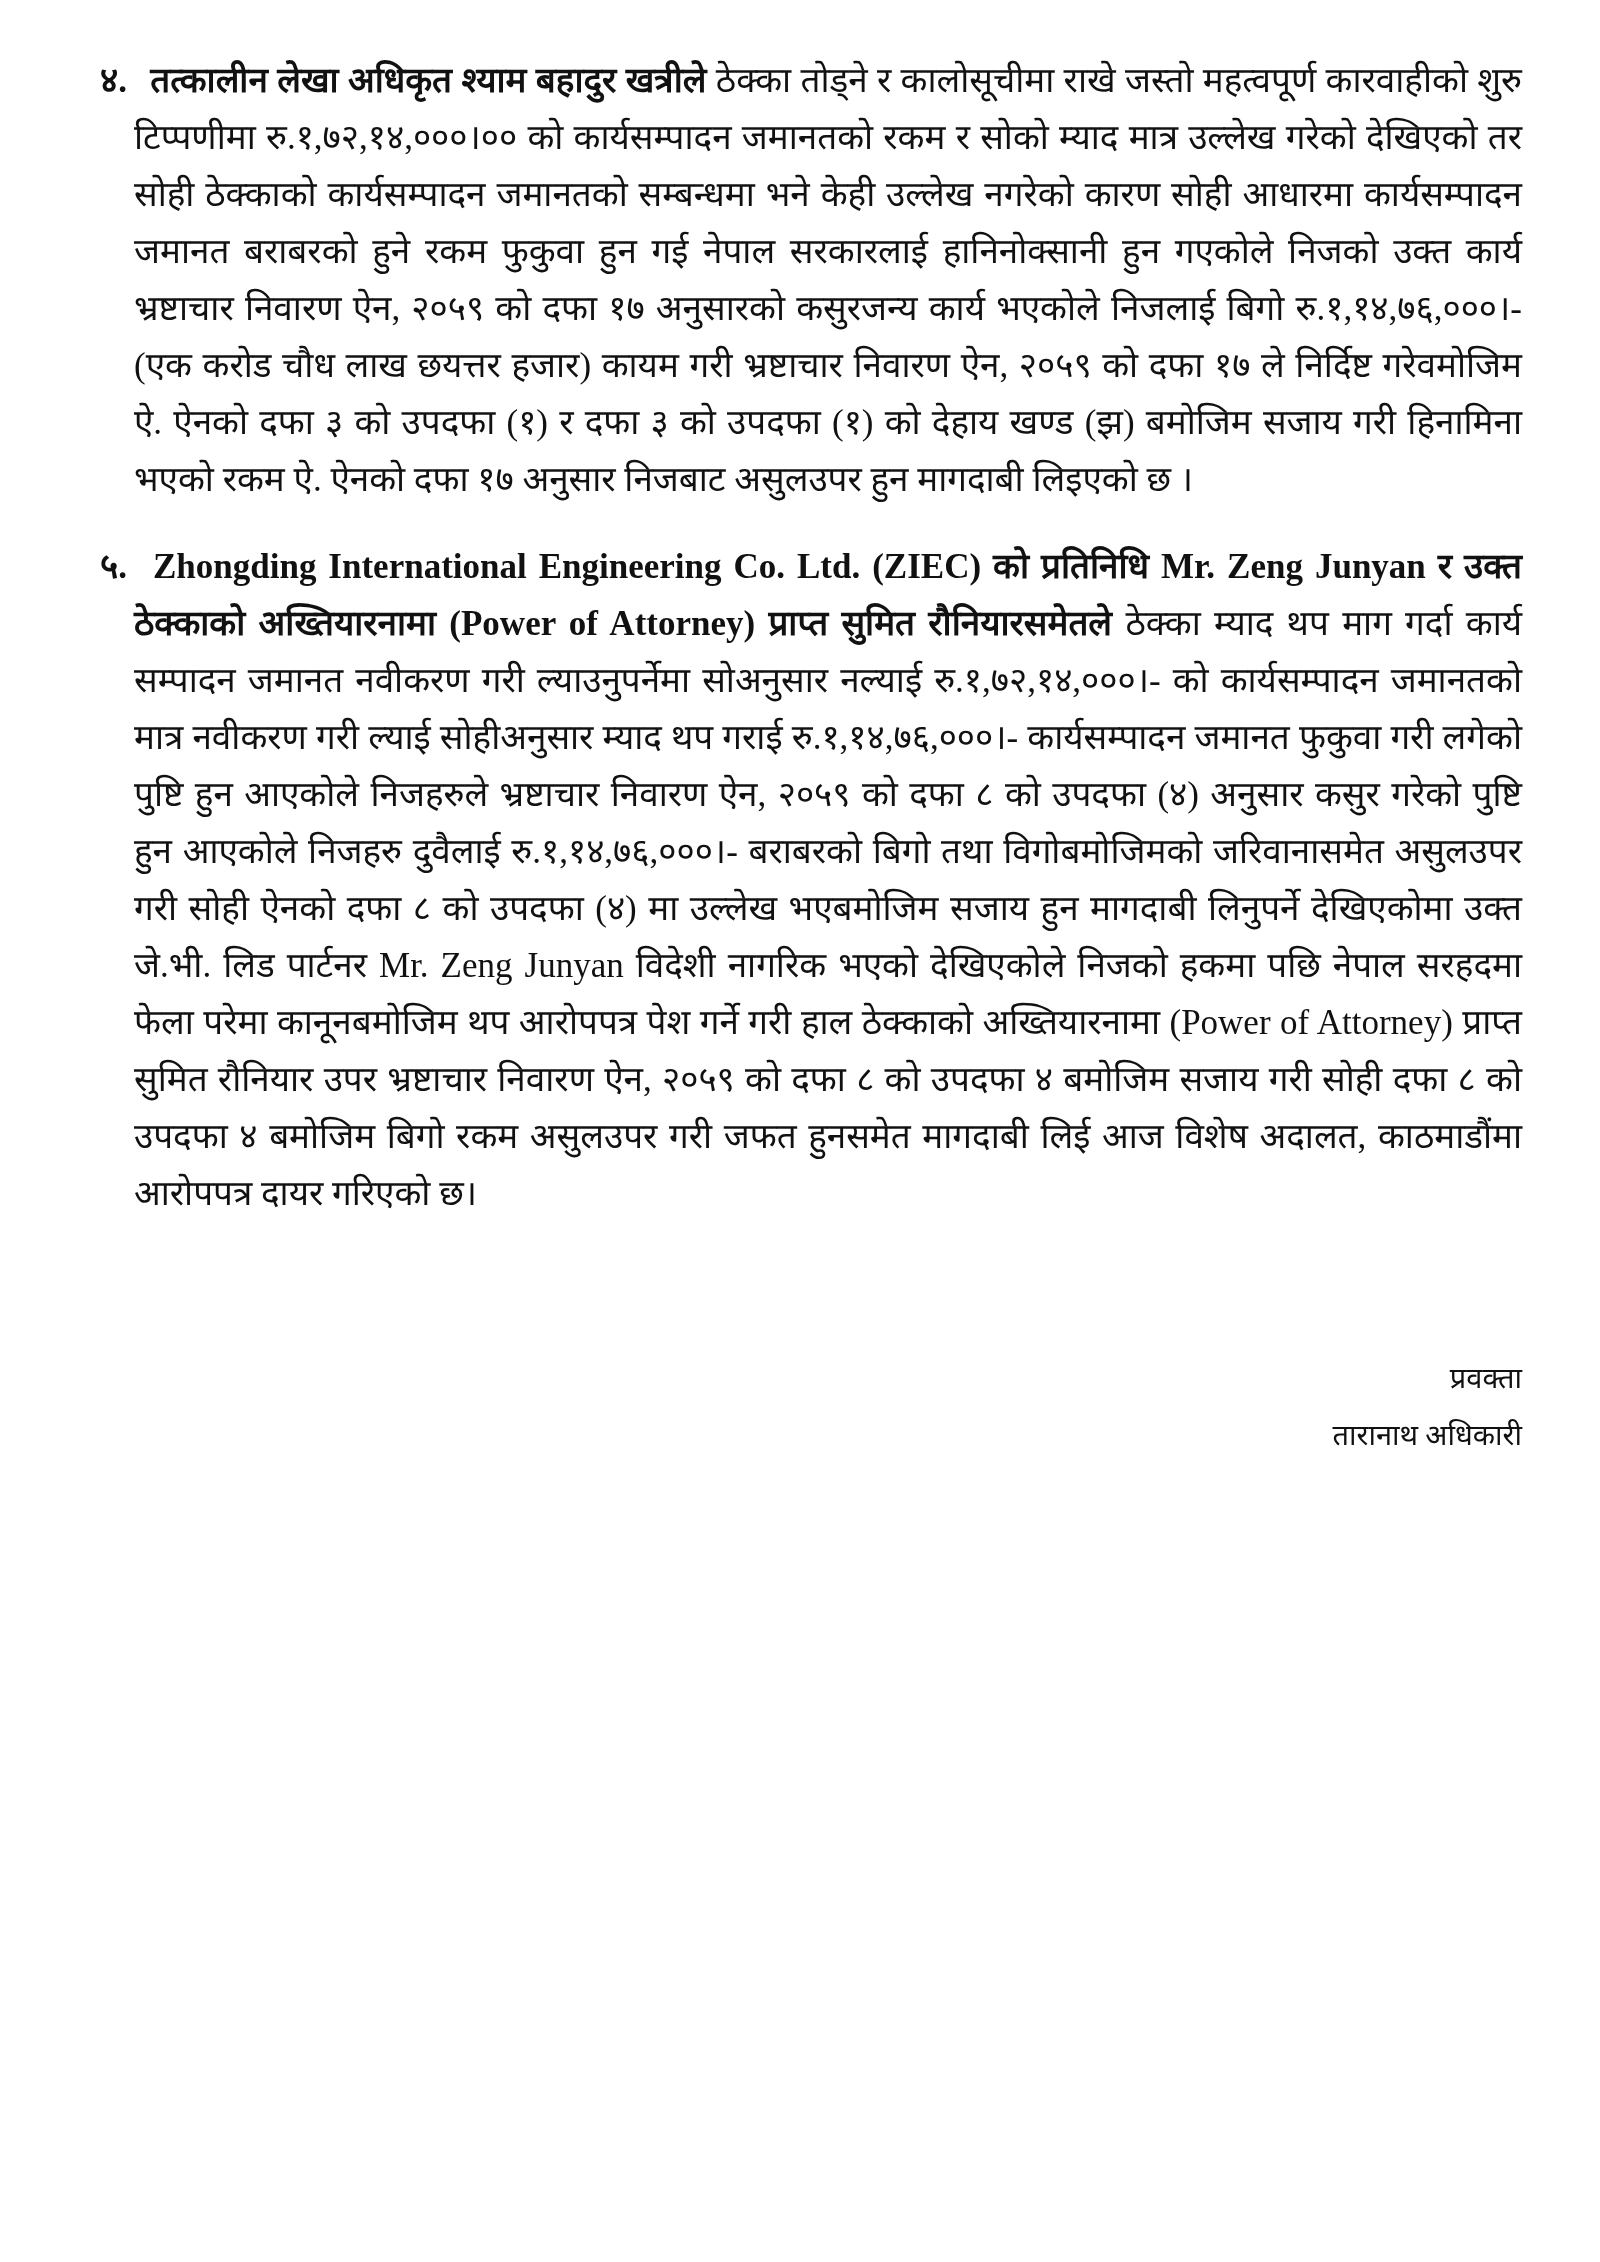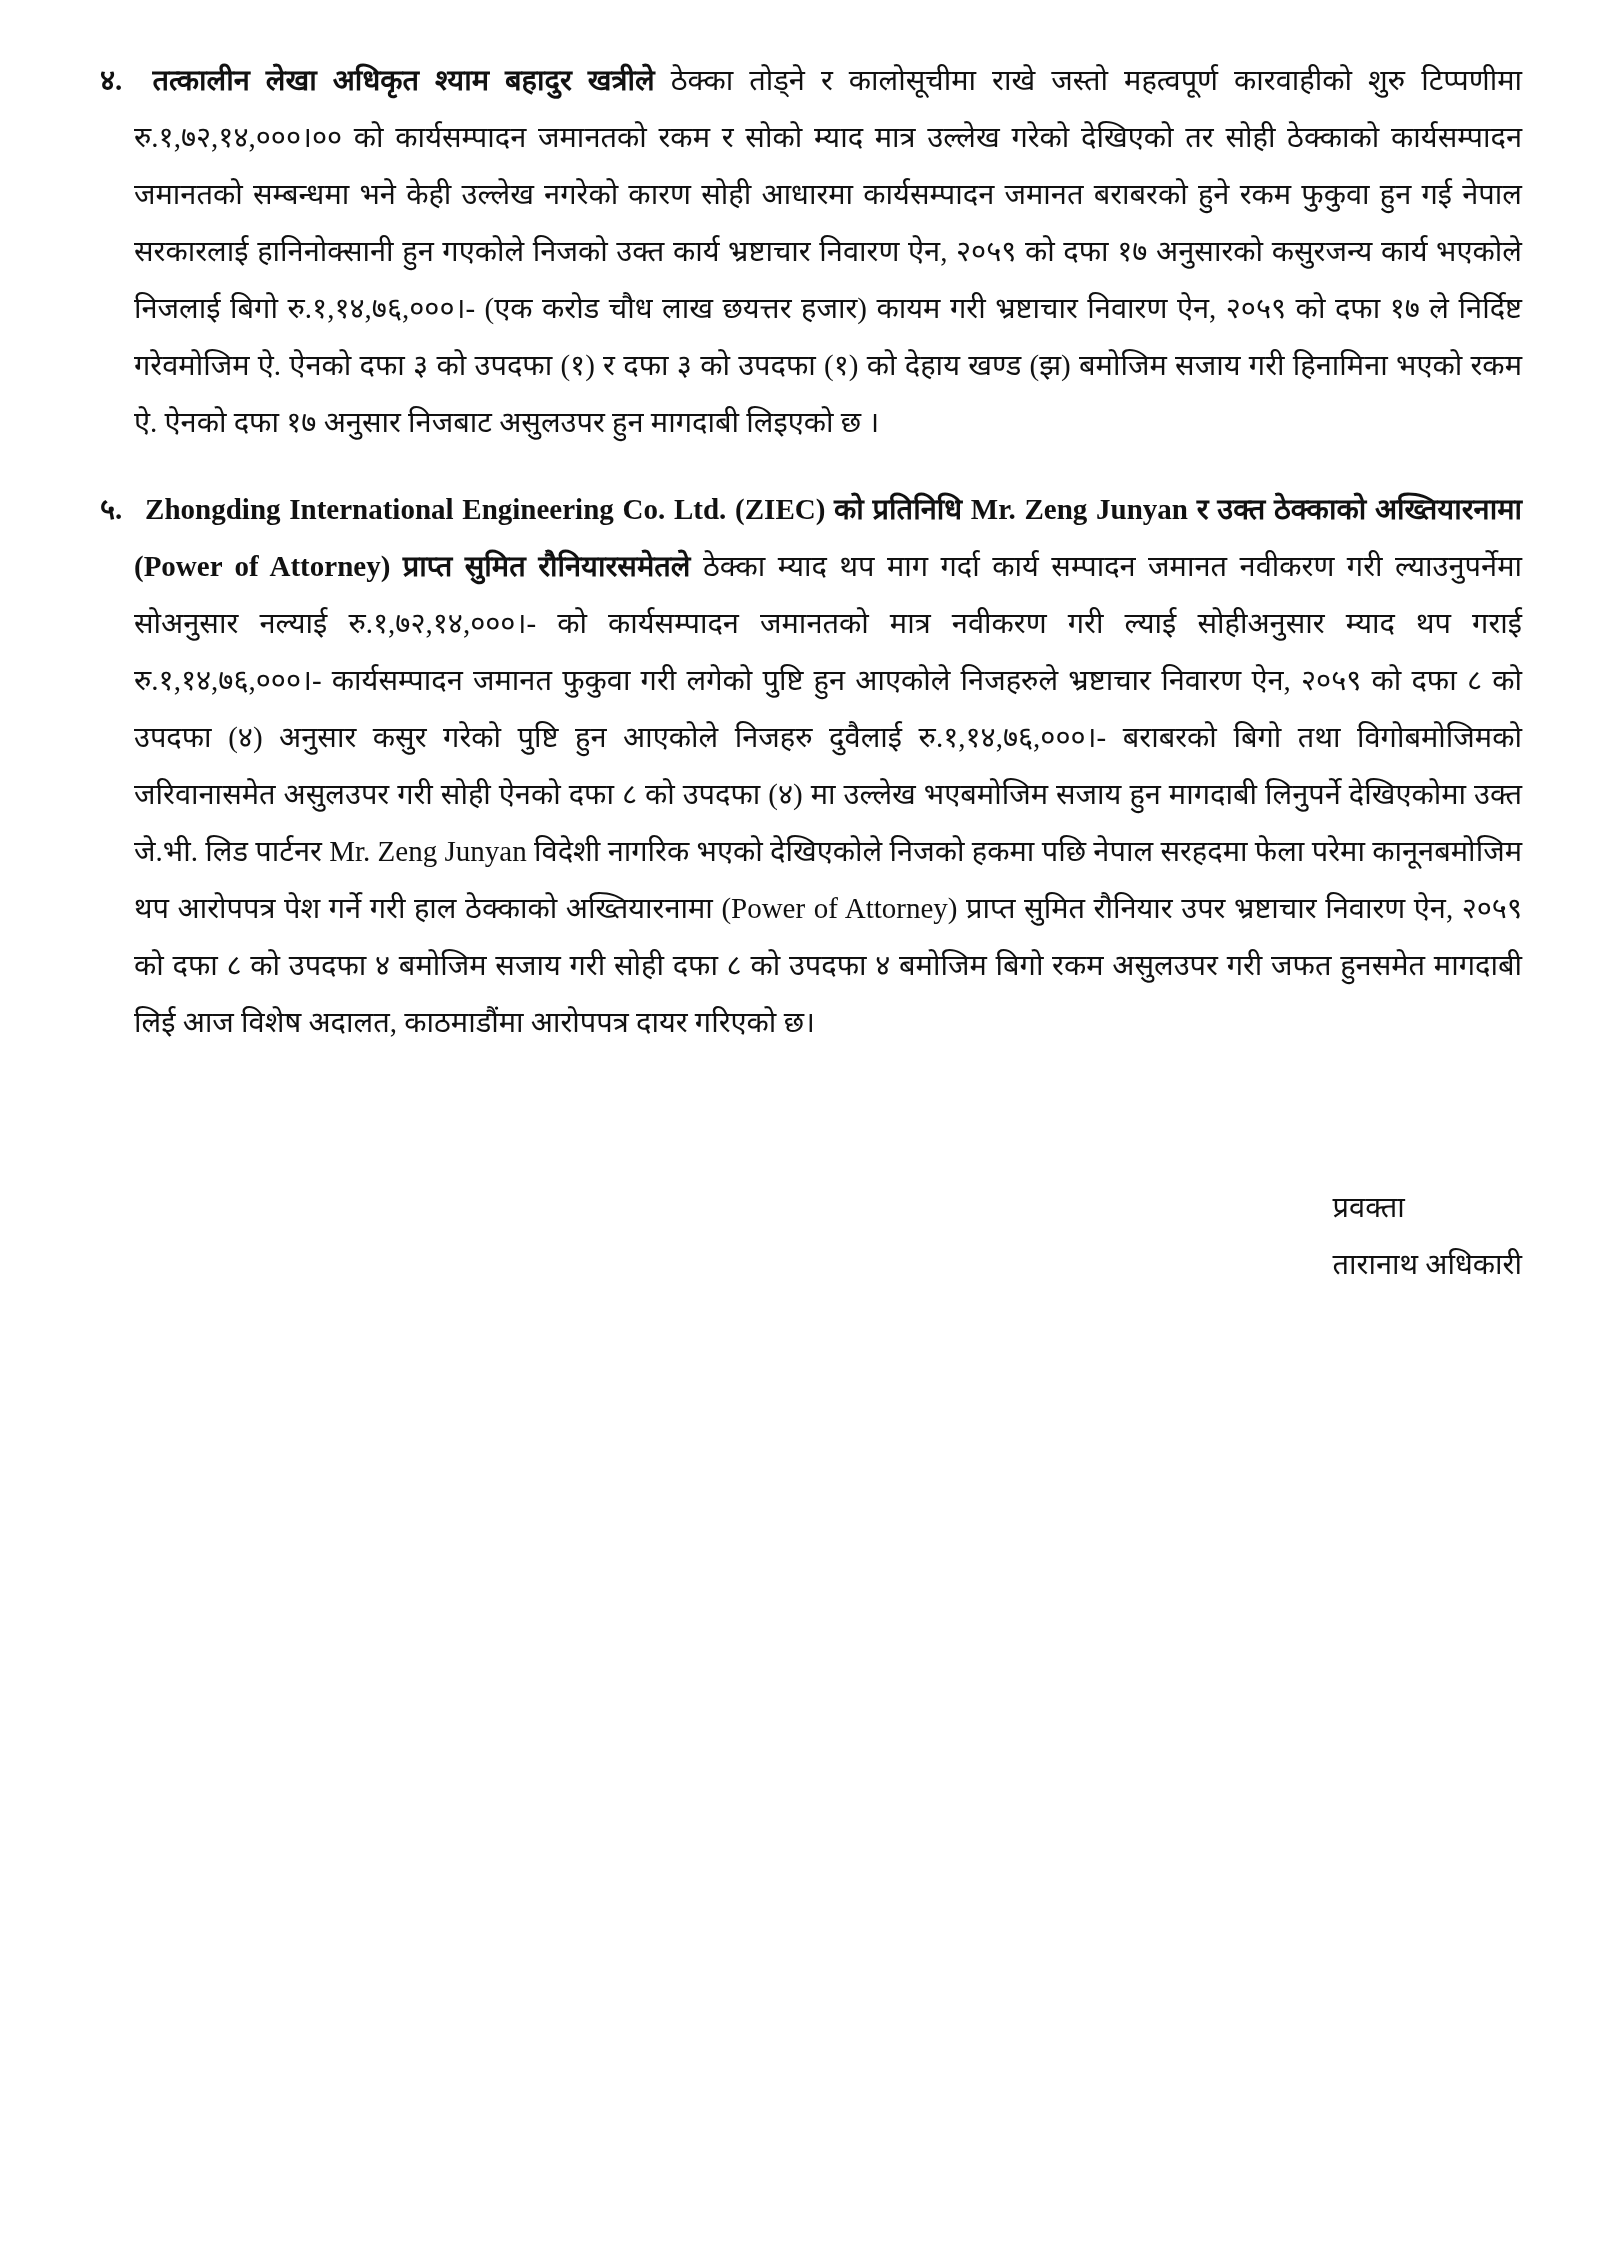--- a/index.html
+++ b/index.html
@@ -16,21 +16,21 @@
     font-family: "Liberation Serif", "DejaVu Serif", serif;
     color: #111111;
   }
   .content {
     position: absolute;
     top: 52px;
     left: 100px;
     width: 1422px;
   }
   .para {
-    font-size: 29px;
+    font-size: 35px;
     line-height: 57px;
     text-align: justify;
     text-justify: inter-word;
     padding-left: 34px;
     text-indent: -34px;
     margin: 0 0 30px 0;
   }
   .para .num {
     font-weight: bold;
     padding-right: 14px;
@@ -40,21 +40,21 @@
   }
   .para .body {
     font-weight: normal;
   }
   .signature {
     margin-top: 128px;
     display: flex;
     justify-content: flex-end;
   }
   .signature-inner {
-    text-align: left;
+    text-align: right;
     font-size: 29px;
     line-height: 57px;
   }
 </style>
 </head>
 <body>
 
 <div class="page">
   <div class="content">
 

